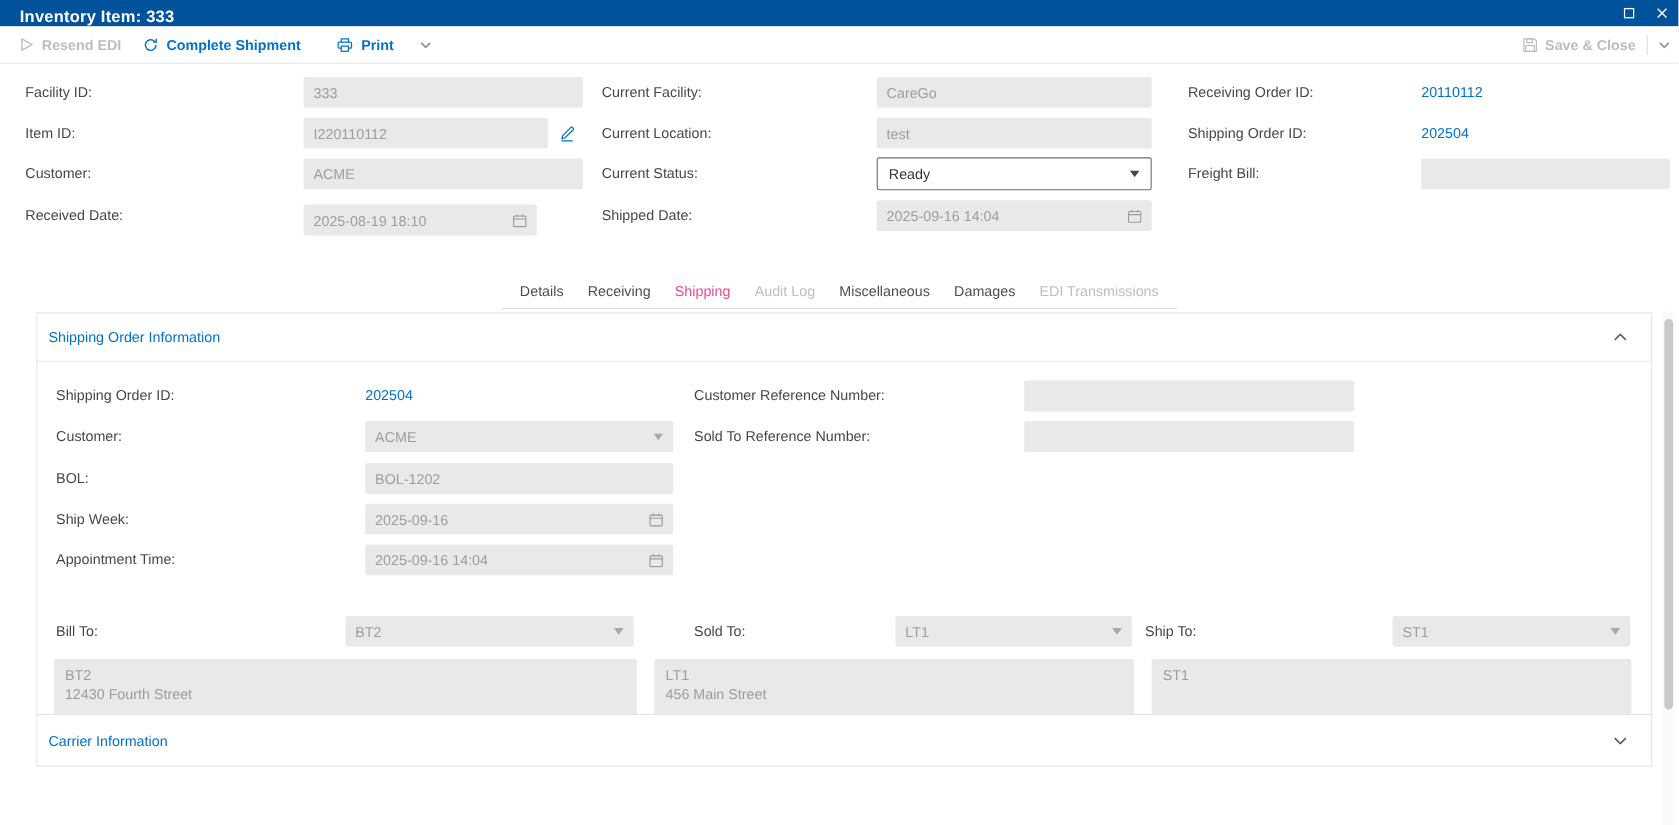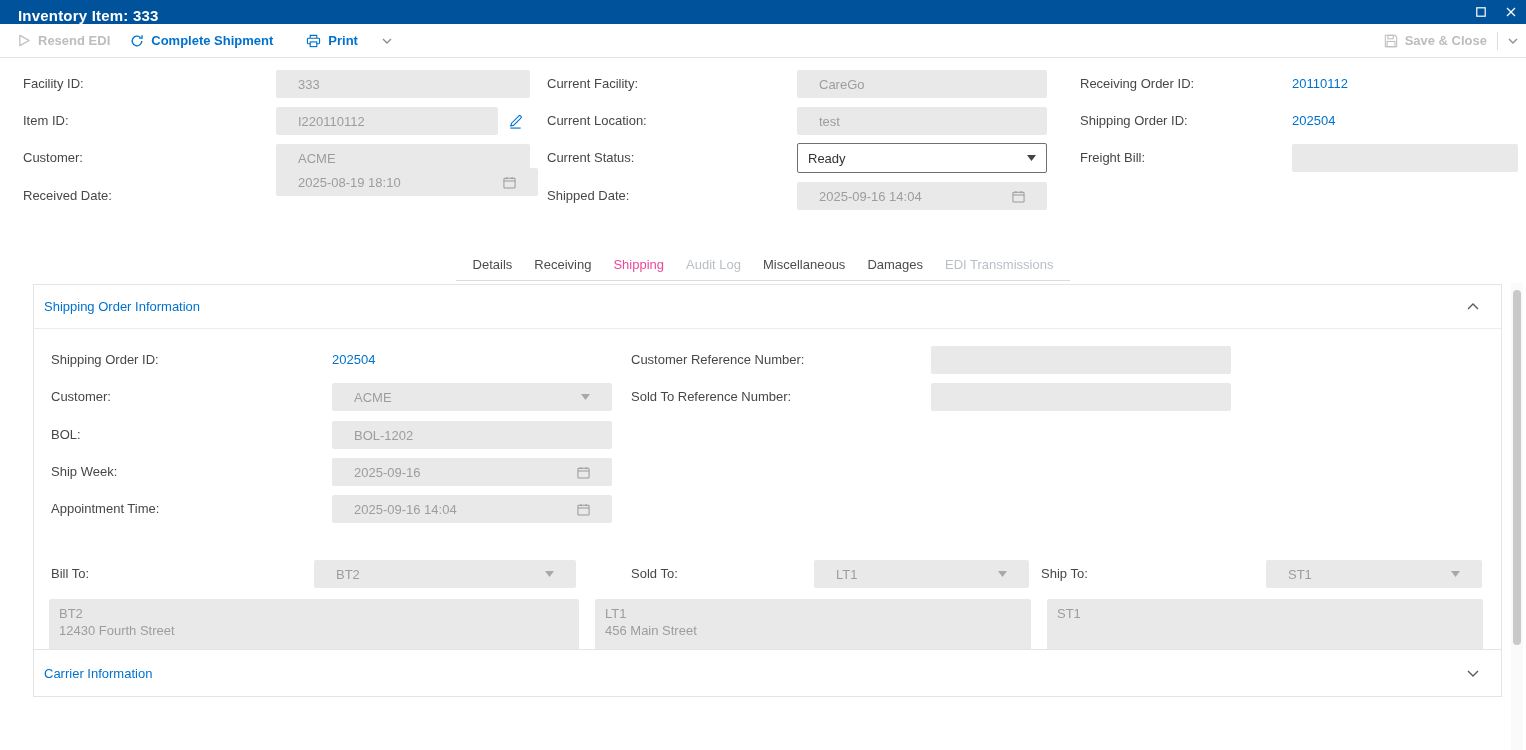--- a/index.html
+++ b/index.html
@@ -17,21 +17,21 @@
   .tb-btn{display:flex;align-items:center;gap:7px;font-size:13px;font-weight:700}
   .tb-blue{color:#0072ce}
   .tb-disabled{color:#bdbdbd}
   .tb-chev{color:#8f8f8f;display:flex;align-items:center}
   .tb-spacer{flex:1}
   .tb-sep{width:1px;height:18px;background:#ddd;margin:0 10px}
   .mr40{margin-right:20px}.mr33{margin-right:33px}.ml24{margin-left:24px}
 
   
   .lbl{position:absolute;height:28px;line-height:28px;color:#474747;white-space:nowrap}
-  .fld{position:absolute;height:28px;background:#e9e9e9;border:0;border-radius:2px;padding:0 22px;font:inherit;color:#9d9d9d}
+  .fld{position:absolute;height:28px;background:#e9e9e9;border:0;border-radius:2px;padding:0 9px;font:inherit;color:#9d9d9d}
   input.fld:disabled{background:#e9e9e9;color:#9d9d9d;opacity:1}
   .fld-flex{display:flex;align-items:center;justify-content:space-between;overflow:hidden;white-space:nowrap}
   .select-en{position:absolute;height:30px;background:#fff;border:1px solid #6f6f6f;border-radius:2px;display:flex;align-items:center;justify-content:space-between;padding:0 10px;color:#333;cursor:pointer}
   .link{position:absolute;line-height:28px;color:#0072ce;text-decoration:none;cursor:pointer}
   .cal-ic{color:#9a9a9a;flex:none}
   .dd-dis{color:#a8a8a8;flex:none}
   .dd-dark{color:#444;flex:none}
   .icon-btn{position:absolute;width:26px;height:26px;display:flex;align-items:center;justify-content:center;color:#0072ce}
 
   
@@ -131,21 +131,21 @@
     <svg width="15" height="15" viewBox="0 0 16 16">
         <path d="M3 12.8l.8-3 7.9-7.9a1 1 0 0 1 1.4 0l.9.9a1 1 0 0 1 0 1.4L6.1 12z" fill="none" stroke="currentColor" stroke-width="1.2"></path>
         <line x1="2.5" y1="15" x2="13.5" y2="15" stroke="currentColor" stroke-width="1.2"></line>
       </svg>
   </button>
 
   <span class="lbl" style="left:23px;top:144px">Customer:</span>
   <input class="fld" style="left: 276px; top: 144px; width: 254px;" disabled="" value="ACME">
 
   <span class="lbl" style="left:23px;top:182px">Received Date:</span>
-  <div class="fld fld-flex" style="left:276px;top:168px;width:262px">
+  <div class="fld fld-flex" style="left:276px;top:186px;width:212px">
     <span>2025-08-19 18:10</span>
     <svg class="cal-ic" width="13" height="13" viewBox="0 0 14 14">
         <rect x="1" y="2.5" width="12" height="10.5" rx="1" fill="none" stroke="currentColor" stroke-width="1.1"></rect>
         <line x1="1" y1="5.5" x2="13" y2="5.5" stroke="currentColor" stroke-width="1.1"></line>
         <line x1="4.2" y1="1" x2="4.2" y2="3.5" stroke="currentColor" stroke-width="1.1"></line>
         <line x1="9.8" y1="1" x2="9.8" y2="3.5" stroke="currentColor" stroke-width="1.1"></line>
       </svg>
   </div>
 
   <span class="lbl" style="left:547px;top:70px">Current Facility:</span>

